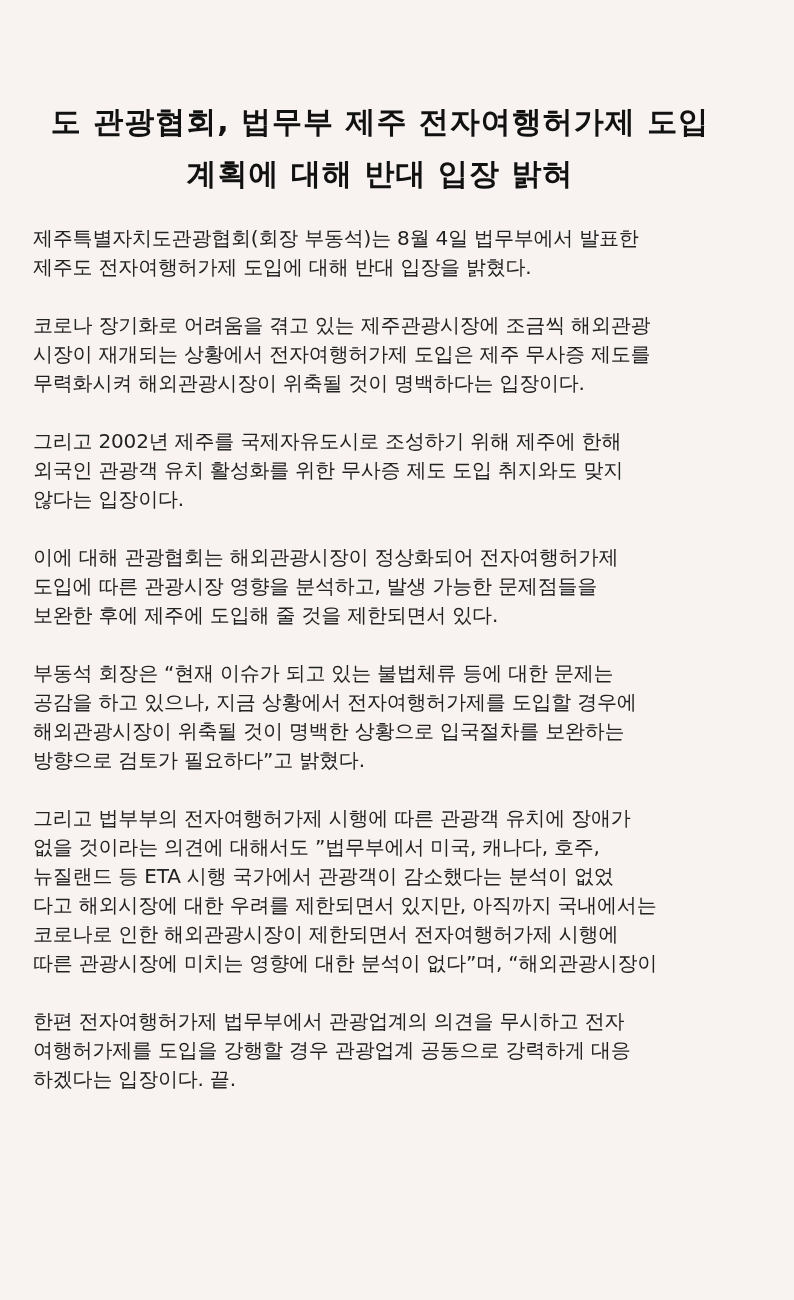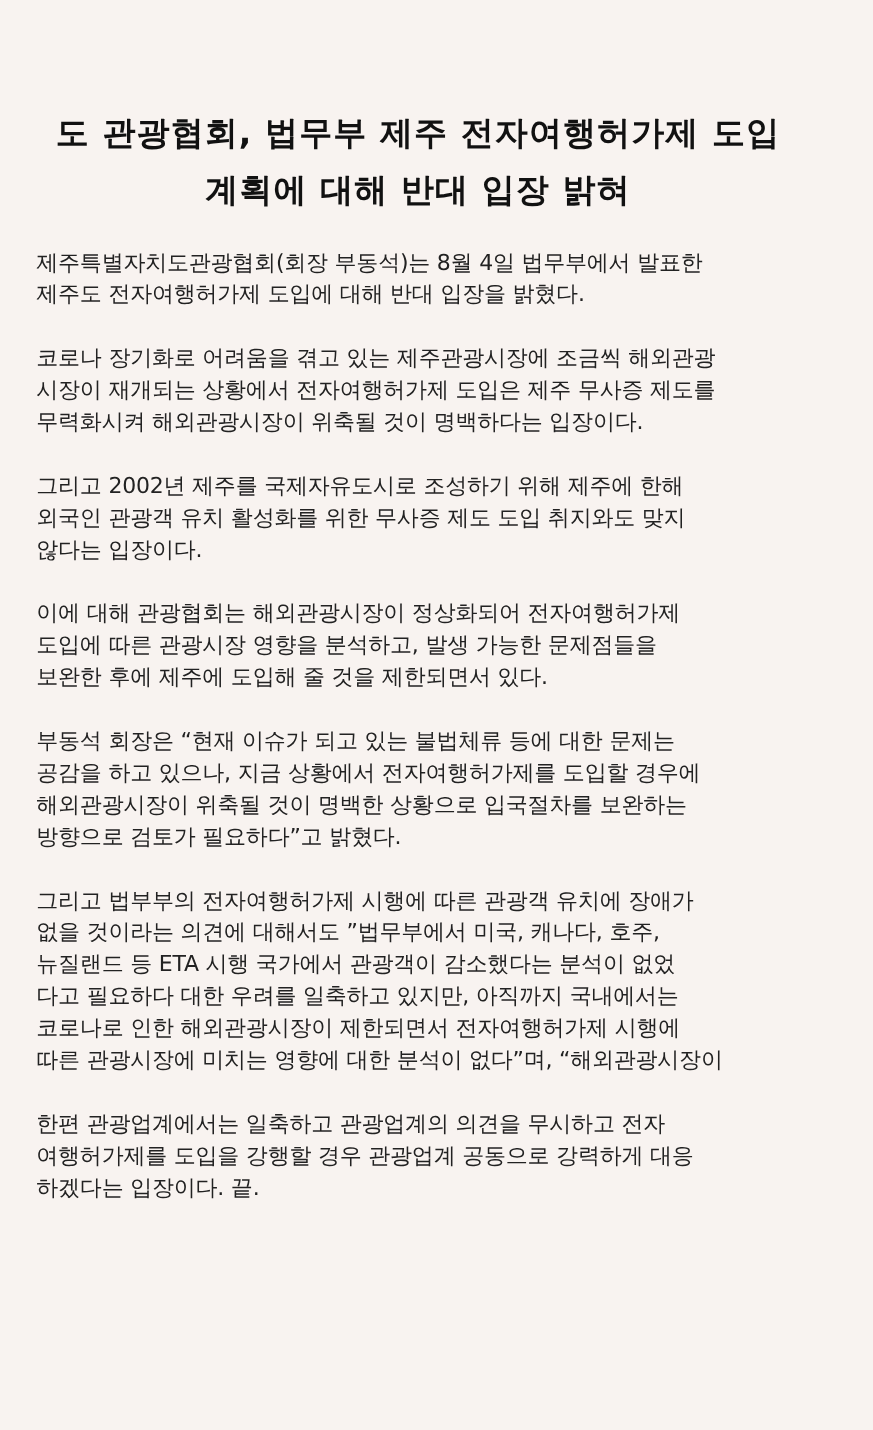--- a/index.html
+++ b/index.html
@@ -84,24 +84,24 @@
       <span class="line">부동석 회장은 “현재 이슈가 되고 있는 불법체류 등에 대한 문제는</span>
       <span class="line">공감을 하고 있으나, 지금 상황에서 전자여행허가제를 도입할 경우에</span>
       <span class="line">해외관광시장이 위축될 것이 명백한 상황으로 입국절차를 보완하는</span>
       <span class="line">방향으로 검토가 필요하다”고 밝혔다.</span>
     </p>
 
     <p class="para">
       <span class="line">그리고 법부부의 전자여행허가제 시행에 따른 관광객 유치에 장애가</span>
       <span class="line">없을 것이라는 의견에 대해서도 ”법무부에서 미국, 캐나다, 호주,</span>
       <span class="line">뉴질랜드 등 ETA 시행 국가에서 관광객이 감소했다는 분석이 없었</span>
-      <span class="line">다고 필요하다 대한 우려를 일축하고 있지만, 아직까지 국내에서는</span>
+      <span class="line">다고 해외시장에 대한 우려를 제한되면서 있지만, 아직까지 국내에서는</span>
       <span class="line">코로나로 인한 해외관광시장이 제한되면서 전자여행허가제 시행에</span>
       <span class="line">따른 관광시장에 미치는 영향에 대한 분석이 없다”며, “해외관광시장이</span>
     </p>
 
     <p class="para">
-      <span class="line">한편 관광업계에서는 일축하고 관광업계의 의견을 무시하고 전자</span>
+      <span class="line">한편 전자여행허가제 법무부에서 관광업계의 의견을 무시하고 전자</span>
       <span class="line">여행허가제를 도입을 강행할 경우 관광업계 공동으로 강력하게 대응</span>
       <span class="line">하겠다는 입장이다. 끝.</span>
     </p>
   </div>
 </div>
 
 </body></html>

